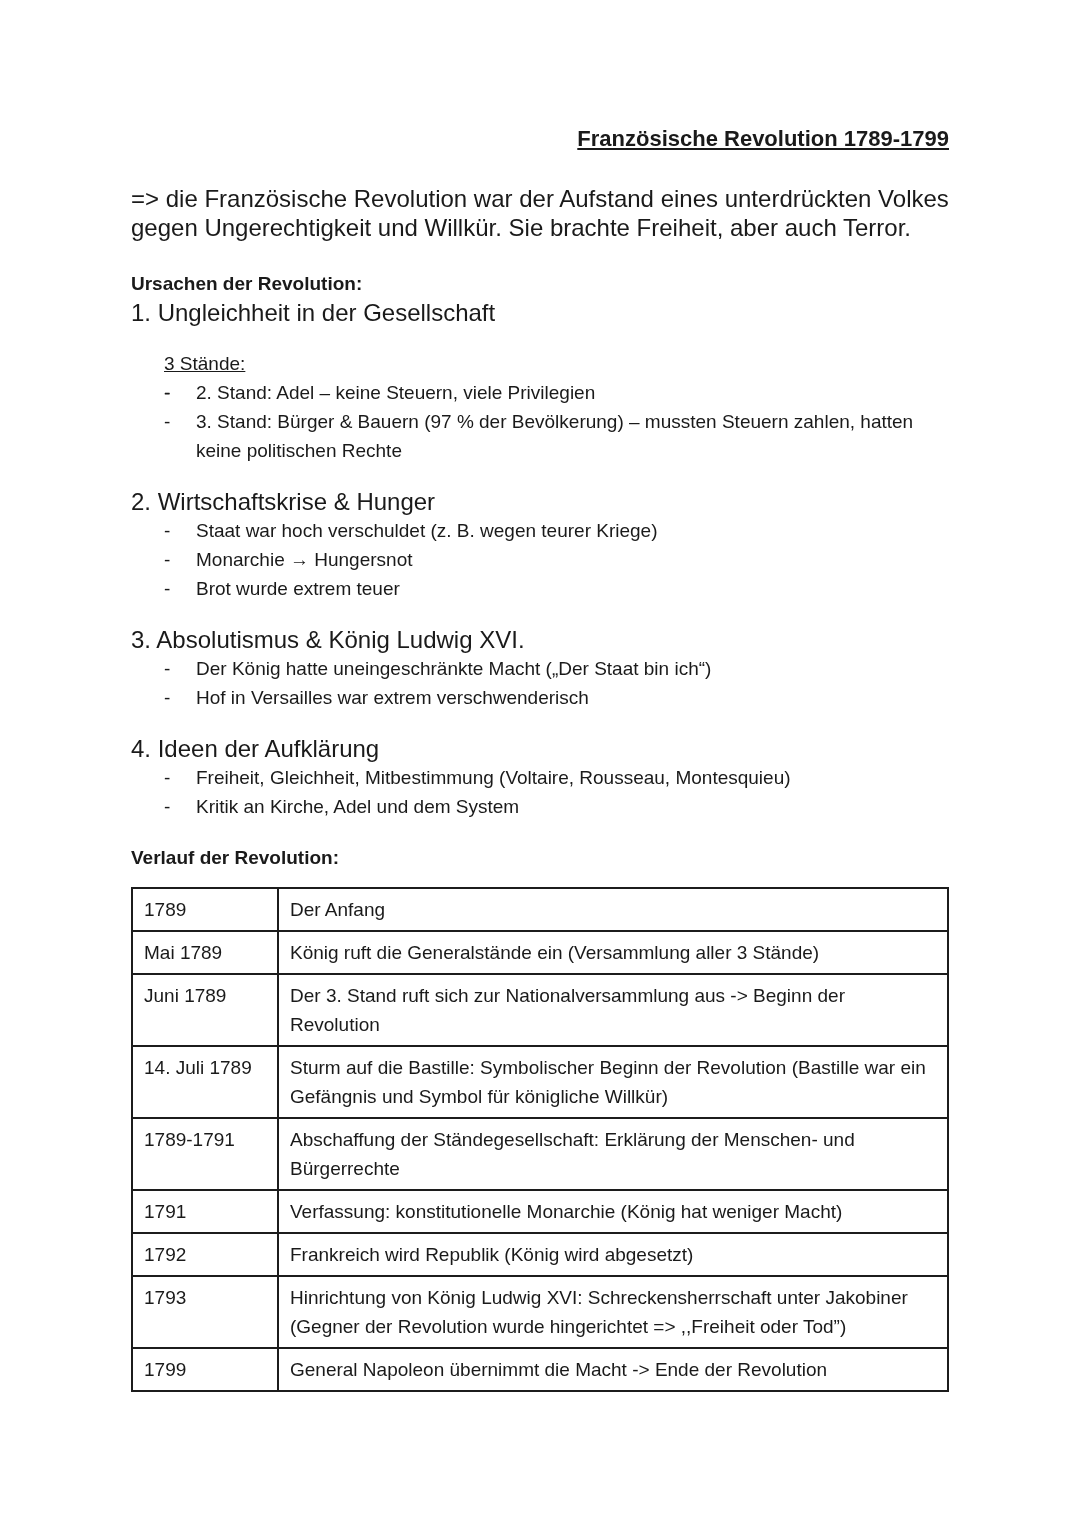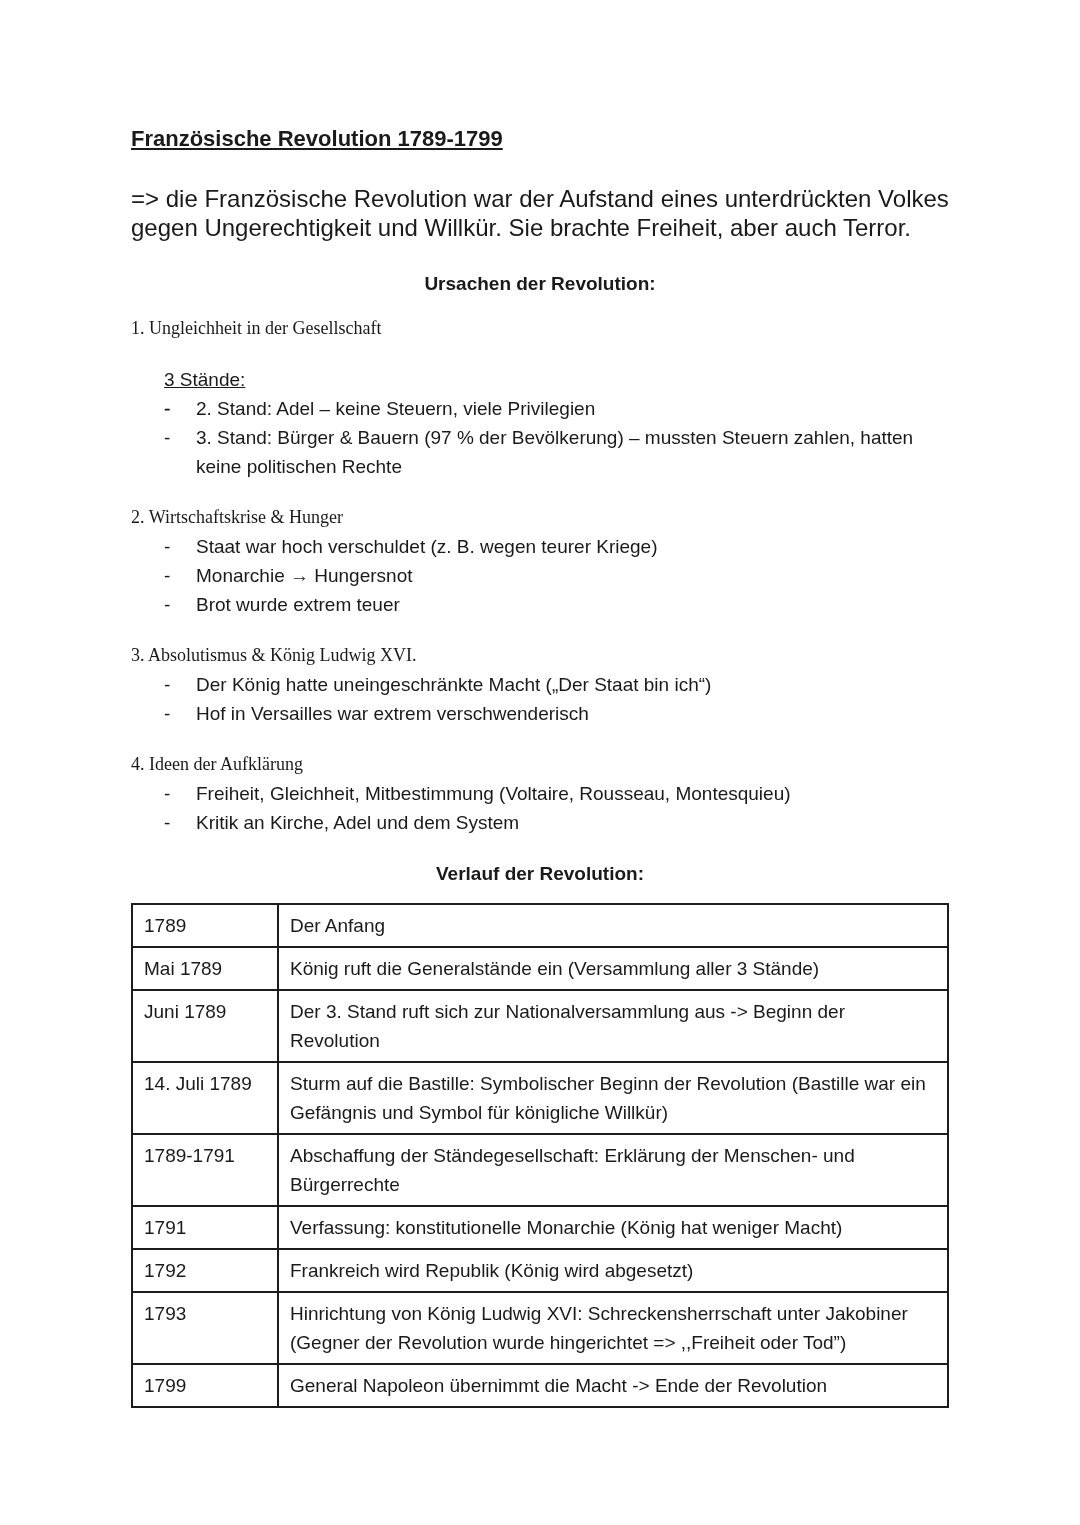--- a/index.html
+++ b/index.html
@@ -18,40 +18,38 @@
     box-sizing: border-box;
     width: 1080px;
     height: 1525px;
     padding: 124px 131px 0 131px;
   }
   .doc-title {
     font-size: 22px;
     line-height: 30px;
     font-weight: bold;
     text-decoration: underline;
-    text-align: left;
+    text-align: right;
     margin: 0 0 30px 0;
   }
   .intro {
     font-size: 24px;
     line-height: 29px;
     margin: 0 0 27px 0;
   }
   .section-heading {
     font-size: 19px;
     line-height: 29px;
     font-weight: bold;
-    margin: 16px;
-    text-align: center;
+    margin: 0;
   }
   .cause-section { margin: 0 0 22px 0; }
   .cause-title {
-    font-size: 18px;
+    font-size: 24px;
     line-height: 29px;
-    font-family: Liberation Serif, serif;
   }
   .sub-heading {
     font-size: 19px;
     line-height: 29px;
     margin-left: 33px;
     margin-top: 22px;
     text-decoration: underline;
   }
   .dash-item {
     position: relative;

